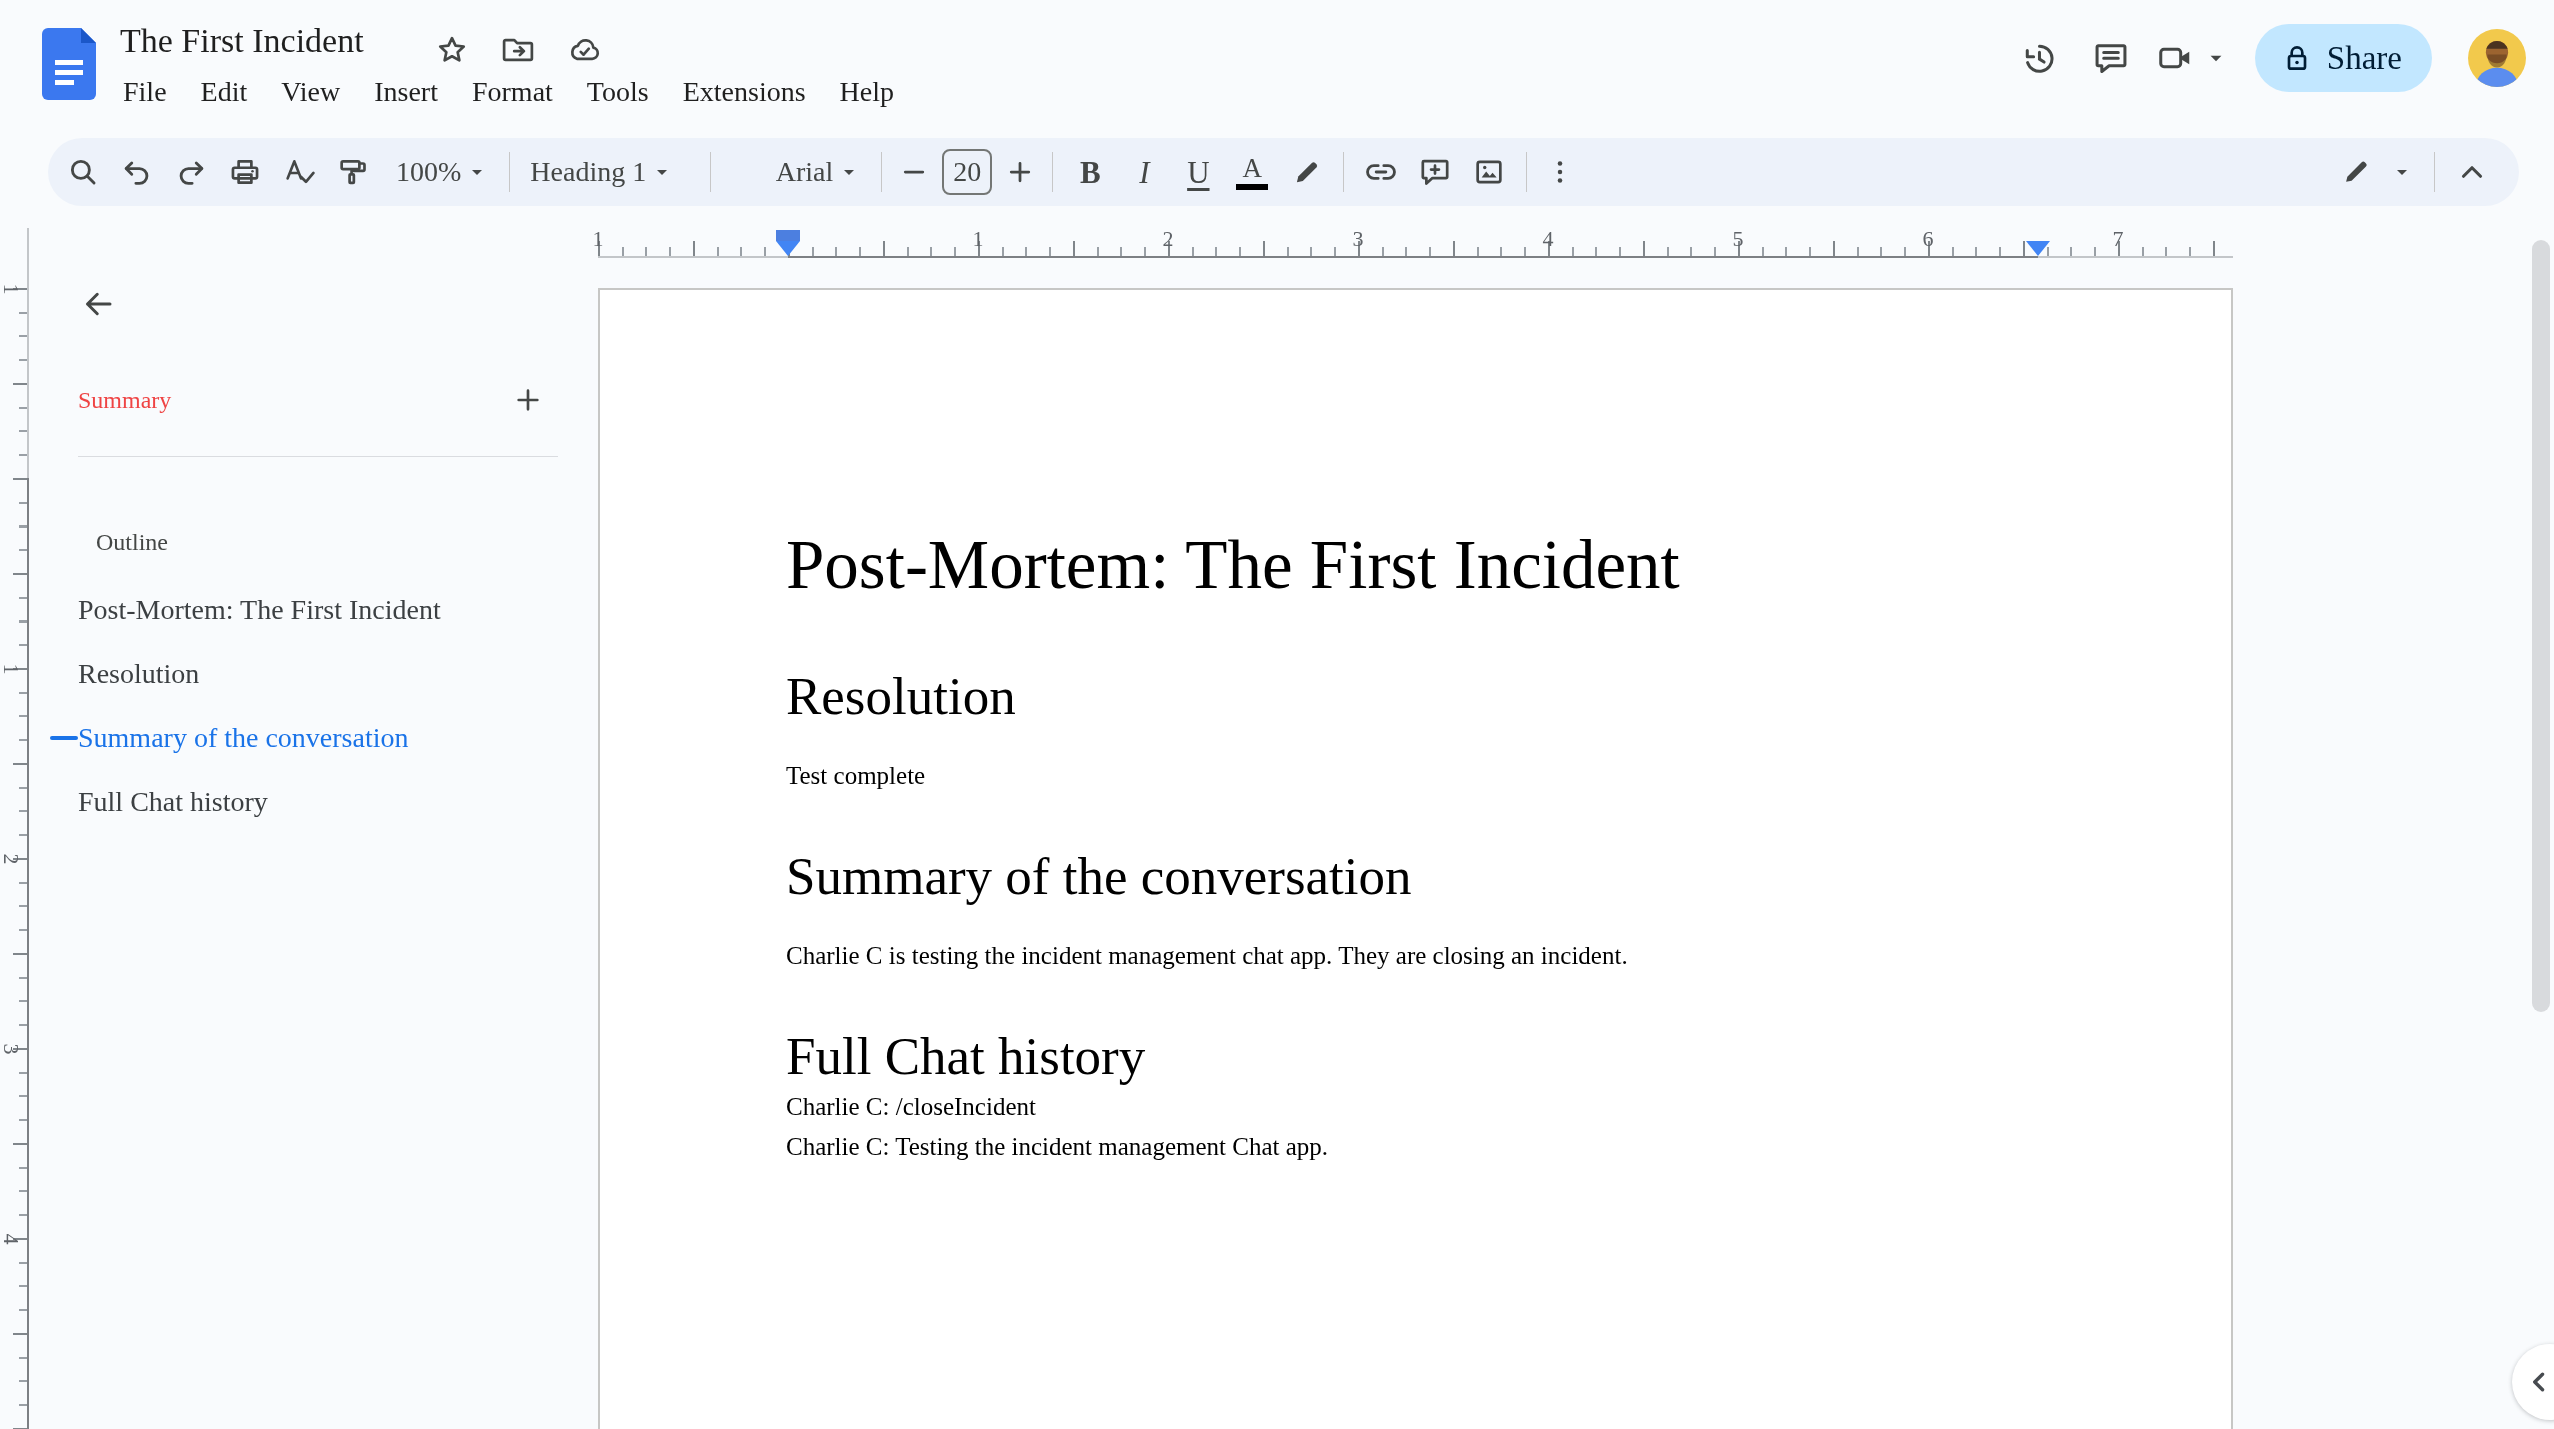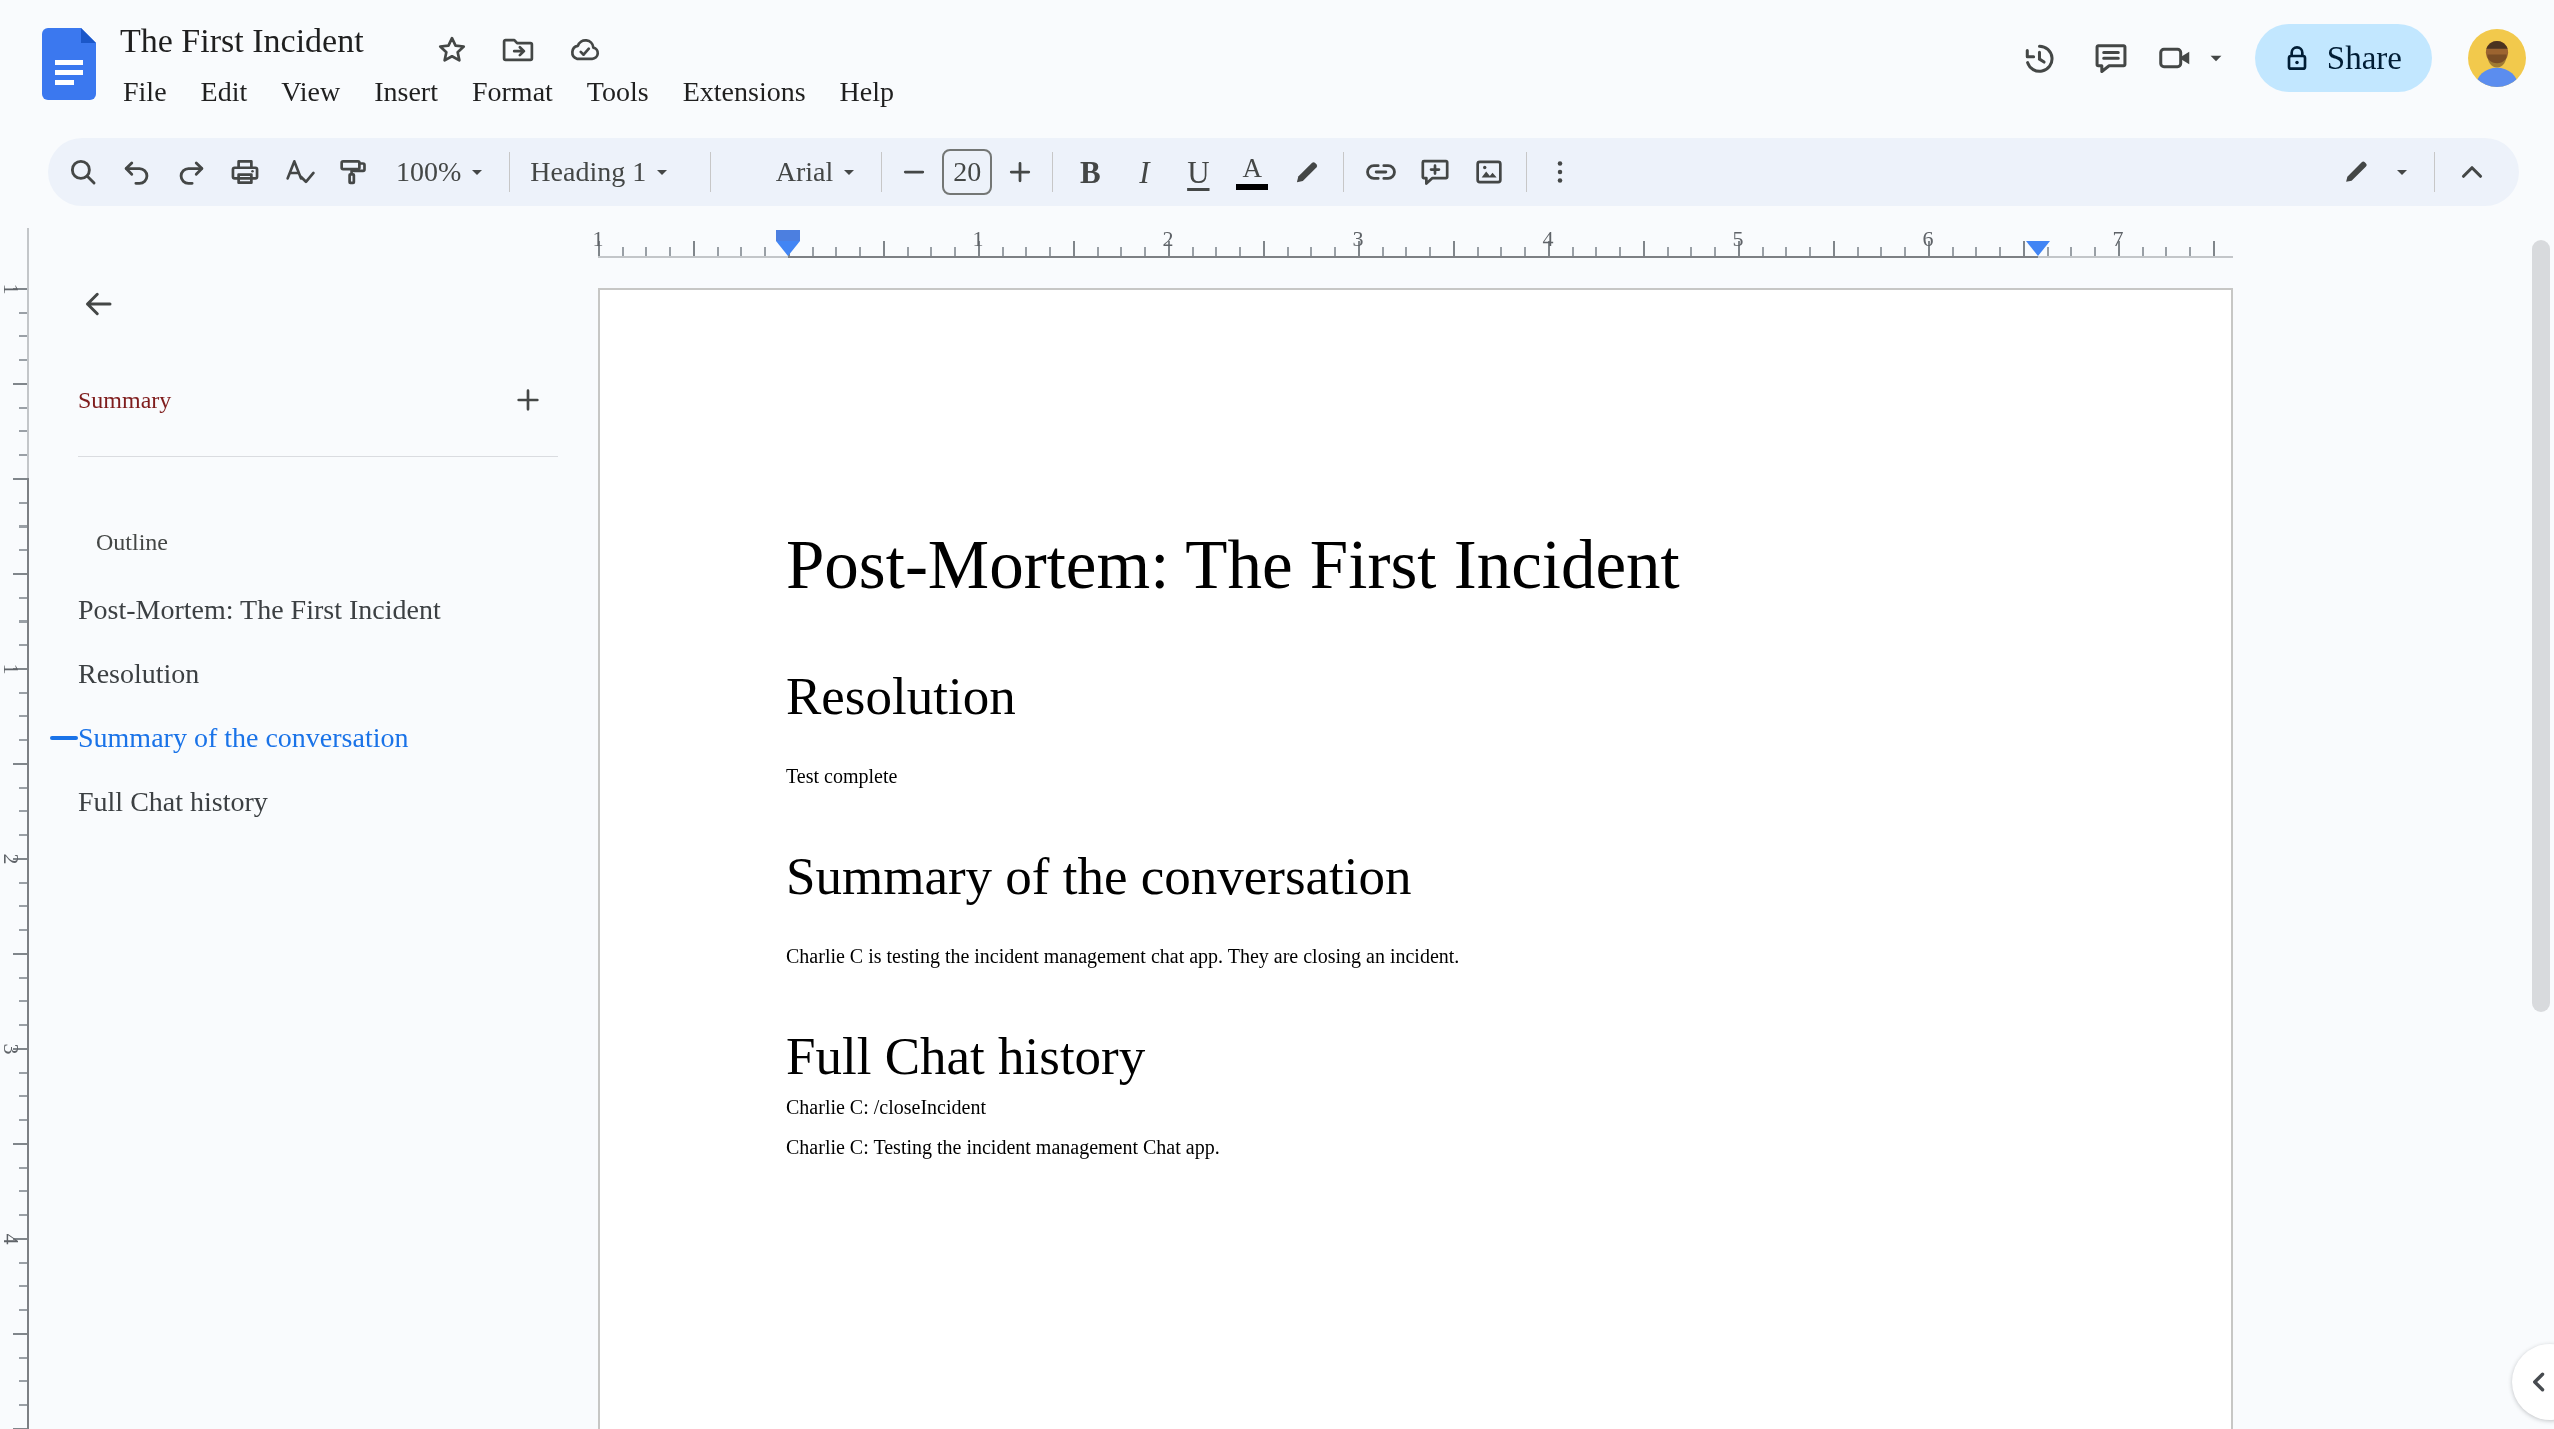--- a/index.html
+++ b/index.html
@@ -66,39 +66,39 @@
   .v-base.dark { background:#7d8084; }
   .v-ticks-minor { position:absolute; left:19px; top:60px; bottom:0; width:9px;
     background:repeating-linear-gradient(to bottom, #9aa0a6 0 2px, transparent 2px 23.75px); }
   .v-ticks-med { position:absolute; left:13px; top:60px; bottom:0; width:15px;
     background:repeating-linear-gradient(to bottom, #80868b 0 2px, transparent 2px 95px); }
   .v-label { position:absolute; left:-4px; width:30px; text-align:center; font-size:22px; color:#5f6368; transform:rotate(90deg); }
 
   
   .sidebar { position:absolute; left:48px; top:280px; width:522px; height:620px; }
   .back-btn { position:absolute; left:26px; top:0; width:48px; height:48px; display:flex; align-items:center; justify-content:center; cursor:pointer; }
-  .summary-label { position:absolute; left:30px; top:100px; height:40px; line-height:40px; font-size:24px; font-weight:500; color:#7f1d1d; }
+  .summary-label { position:absolute; left:30px; top:100px; height:40px; line-height:40px; font-size:24px; font-weight:500; color:#ef4444; }
   .add-summary-btn { position:absolute; right:22px; top:100px; width:40px; height:40px; display:flex; align-items:center; justify-content:center; cursor:pointer; }
   .sb-divider { position:absolute; left:30px; top:176px; width:480px; height:1px; background:#dadce0; }
   .outline-label { position:absolute; left:48px; top:242px; height:40px; line-height:40px; font-size:24px; font-weight:500; color:#444746; }
   .outline-list { position:absolute; left:0; top:298px; width:100%; }
   .outline-item { position:relative; height:64px; line-height:64px; padding-left:30px; font-size:28px;
     color:#3c4043; white-space:nowrap; cursor:pointer; }
   .outline-item.active { color:#1a73e8; font-weight:500; }
   .outline-item .dash { position:absolute; left:2px; top:30px; width:28px; height:4px; background:#1a73e8; border-radius:2px; }
 
   
   .page {
     position:absolute; left:598px; top:288px; width:1635px; height:1142px;
     background:#ffffff; border:2px solid #c7c7c5; border-bottom:none; cursor:text;
   }
   .page-content { padding:235px 186px 0 186px; color:#000; }
   .doc-h1 { font-size:69px; font-weight:400; line-height:80px; letter-spacing:0; }
   .doc-h2 { font-size:53px; font-weight:400; line-height:62px; }
-  .doc-p  { font-size:20px; font-weight:400; line-height:40px; }
+  .doc-p  { font-size:25px; font-weight:400; line-height:40px; }
   .mt-h2a { margin-top:60px; } .mt-h2  { margin-top:49px; } .mt-p { margin-top:29px; }
   .doc-p + .doc-p { margin-top:0; }
 
   
   .scroll-thumb { position:absolute; left:2532px; top:240px; width:18px; height:772px; background:#d8dadd; border-radius:9px; cursor:pointer; }
   .panel-fab { position:absolute; left:2512px; top:1344px; width:76px; height:76px; border-radius:50%;
     background:#ffffff; box-shadow:0 1px 4px rgba(60,64,67,.3); display:flex; align-items:center; cursor:pointer; padding-left:10px; }
 </style>
 </head>
 <body>

